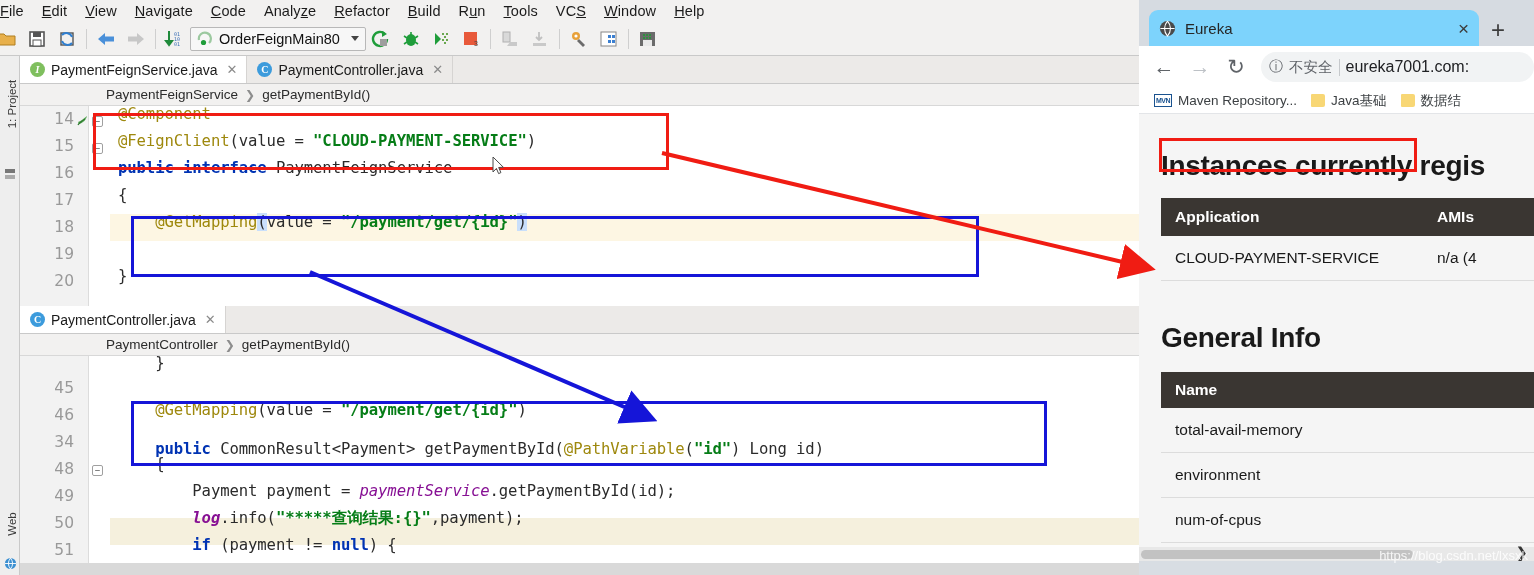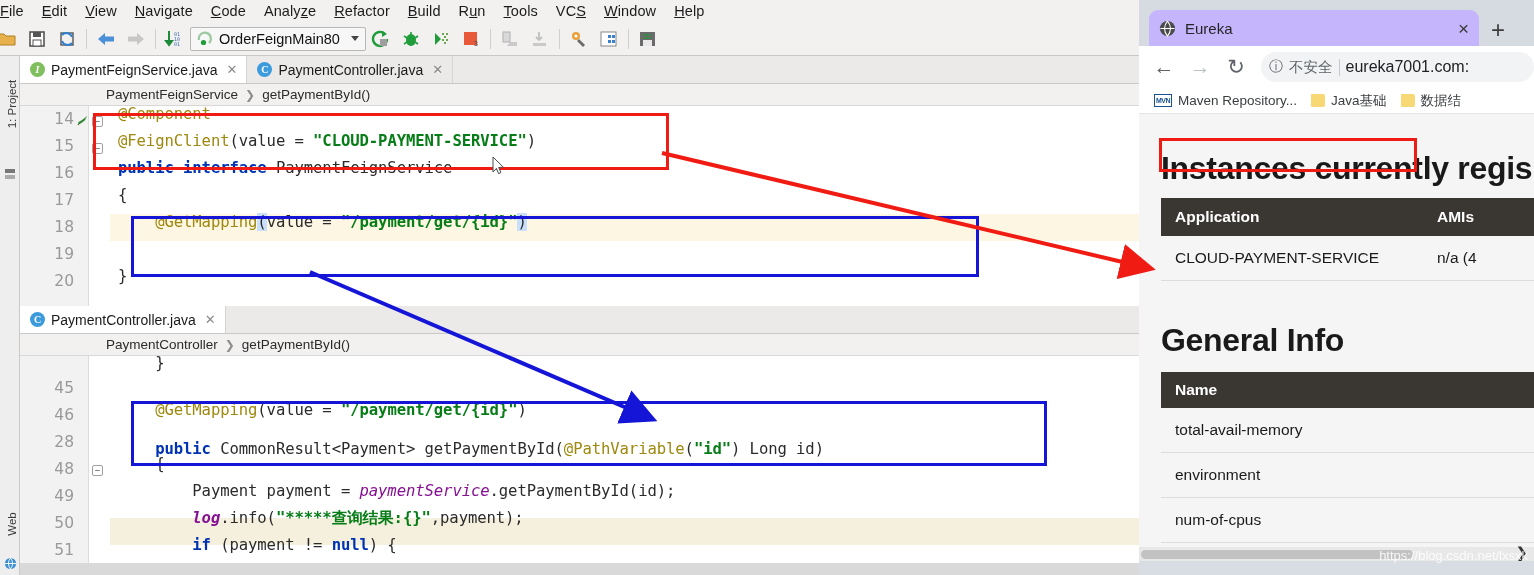--- a/index.html
+++ b/index.html
@@ -132,21 +132,21 @@
   .statusbar { position: absolute; left: 0; bottom: 0; width: 1150px; height: 12px; background: #d9d9d9; }
 
   
   .cursor { position: absolute; width: 12px; height: 19px; }
 
   
   #browser { position: absolute; left: 1139px; top: 0; width: 395px; height: 575px; background: #d8dde3; }
   .chrome-top { position: absolute; left: 0; top: 0; width: 395px; height: 46px; background: #d6dbe1; }
   .btab {
     position: absolute; left: 10px; top: 10px; width: 330px; height: 36px;
-    background: #c4b5fd; border-radius: 9px 9px 0 0;
+    background: #7dd3fc; border-radius: 9px 9px 0 0;
     display: flex; align-items: center; padding: 0 10px; gap: 9px;
   }
   .btab .title { font-size: 15px; color: #262626; flex: 1; white-space: nowrap; }
   .btab .x { font-size: 19px; color: #3c3c3c; line-height: 1; }
   .newtab { position: absolute; left: 352px; top: 18px; font-size: 24px; color: #3c3c3c; line-height: 1; }
 
   .navbar {
     position: absolute; left: 0; top: 46px; width: 395px; height: 42px;
     background: #ffffff; display: flex; align-items: center; padding-left: 8px; gap: 2px;
   }
@@ -168,21 +168,21 @@
   }
   .bm { display: flex; align-items: center; gap: 6px; padding: 0 7px; font-size: 13.5px; color: #3c4043; white-space: nowrap; }
   .bm-mvn {
     width: 18px; height: 13px; background: #fff; border: 1.5px solid #19528f;
     color: #19528f; font-size: 7px; font-weight: bold; display: flex;
     align-items: center; justify-content: center; letter-spacing: -.5px;
   }
   .bm-folder { width: 14px; height: 13px; background: #f8d775; border-radius: 1px 2px 2px 1px; }
 
   .page { position: absolute; left: 0; top: 114px; width: 395px; height: 447px; background: #f5f5f5; overflow: hidden; }
-  .pg-h1 { position: absolute; left: 22px; font-size: 32px; font-weight: bold; color: #1a1a1a; white-space: nowrap; letter-spacing: -.3px; }
+  .pg-h1 { position: absolute; left: 22px; font-size: 28px; font-weight: bold; color: #1a1a1a; white-space: nowrap; letter-spacing: -.3px; }
   .tbl { position: absolute; left: 22px; width: 420px; }
   .thead { background: #3a3632; height: 38px; display: flex; align-items: center; }
   .thead .th { font-size: 15.5px; font-weight: bold; color: #ffffff; }
   .trow { height: 45px; display: flex; align-items: center; border-bottom: 1px solid #dcdcdc; background: #f5f5f5; }
   .trow .td { font-size: 15.5px; color: #1a1a1a; }
 
   .hscroll { position: absolute; left: 0; bottom: 0; width: 395px; height: 14px; background: #e8e8e8; }
   .hthumb { position: absolute; left: 2px; top: 3px; width: 272px; height: 9px; background: #c2c2c2; border-radius: 5px; }
   .chev { position: absolute; right: 6px; bottom: -1px; font-size: 15px; color: #333; }
 
@@ -432,21 +432,21 @@
         <span>getPaymentById()</span>
       </div>
 
       <div class="code" id="code2">
         <div class="hlrow g" style="top:162px"></div>
         <div class="gutter"></div>
         <div class="gutter2"></div>
 
         <div class="ln" style="top:23px">45</div>
         <div class="ln" style="top:50px">46</div>
-        <div class="ln" style="top:77px">28</div>
+        <div class="ln" style="top:77px">34</div>
         <div class="ln" style="top:104px">48</div>
         <div class="ln" style="top:131px">49</div>
         <div class="ln" style="top:158px">50</div>
         <div class="ln" style="top:185px">51</div>
 
         <div class="foldmark" style="left:72px; top:109px">−</div>
 
         <div class="cl" style="top:-6px"><span class="plain">    }</span></div>
         <div class="cl" style="top:41px"><span class="ann">    @GetMapping</span><span class="plain">(value = </span><span class="str">"/payment/get/{id}"</span><span class="plain">)</span></div>
         <div class="cl" style="top:80px"><span class="kw">    public </span><span class="plain">CommonResult&lt;Payment&gt; getPaymentById(</span><span class="ann">@PathVariable</span><span class="plain">(</span><span class="str">"id"</span><span class="plain">) Long id)</span></div>

